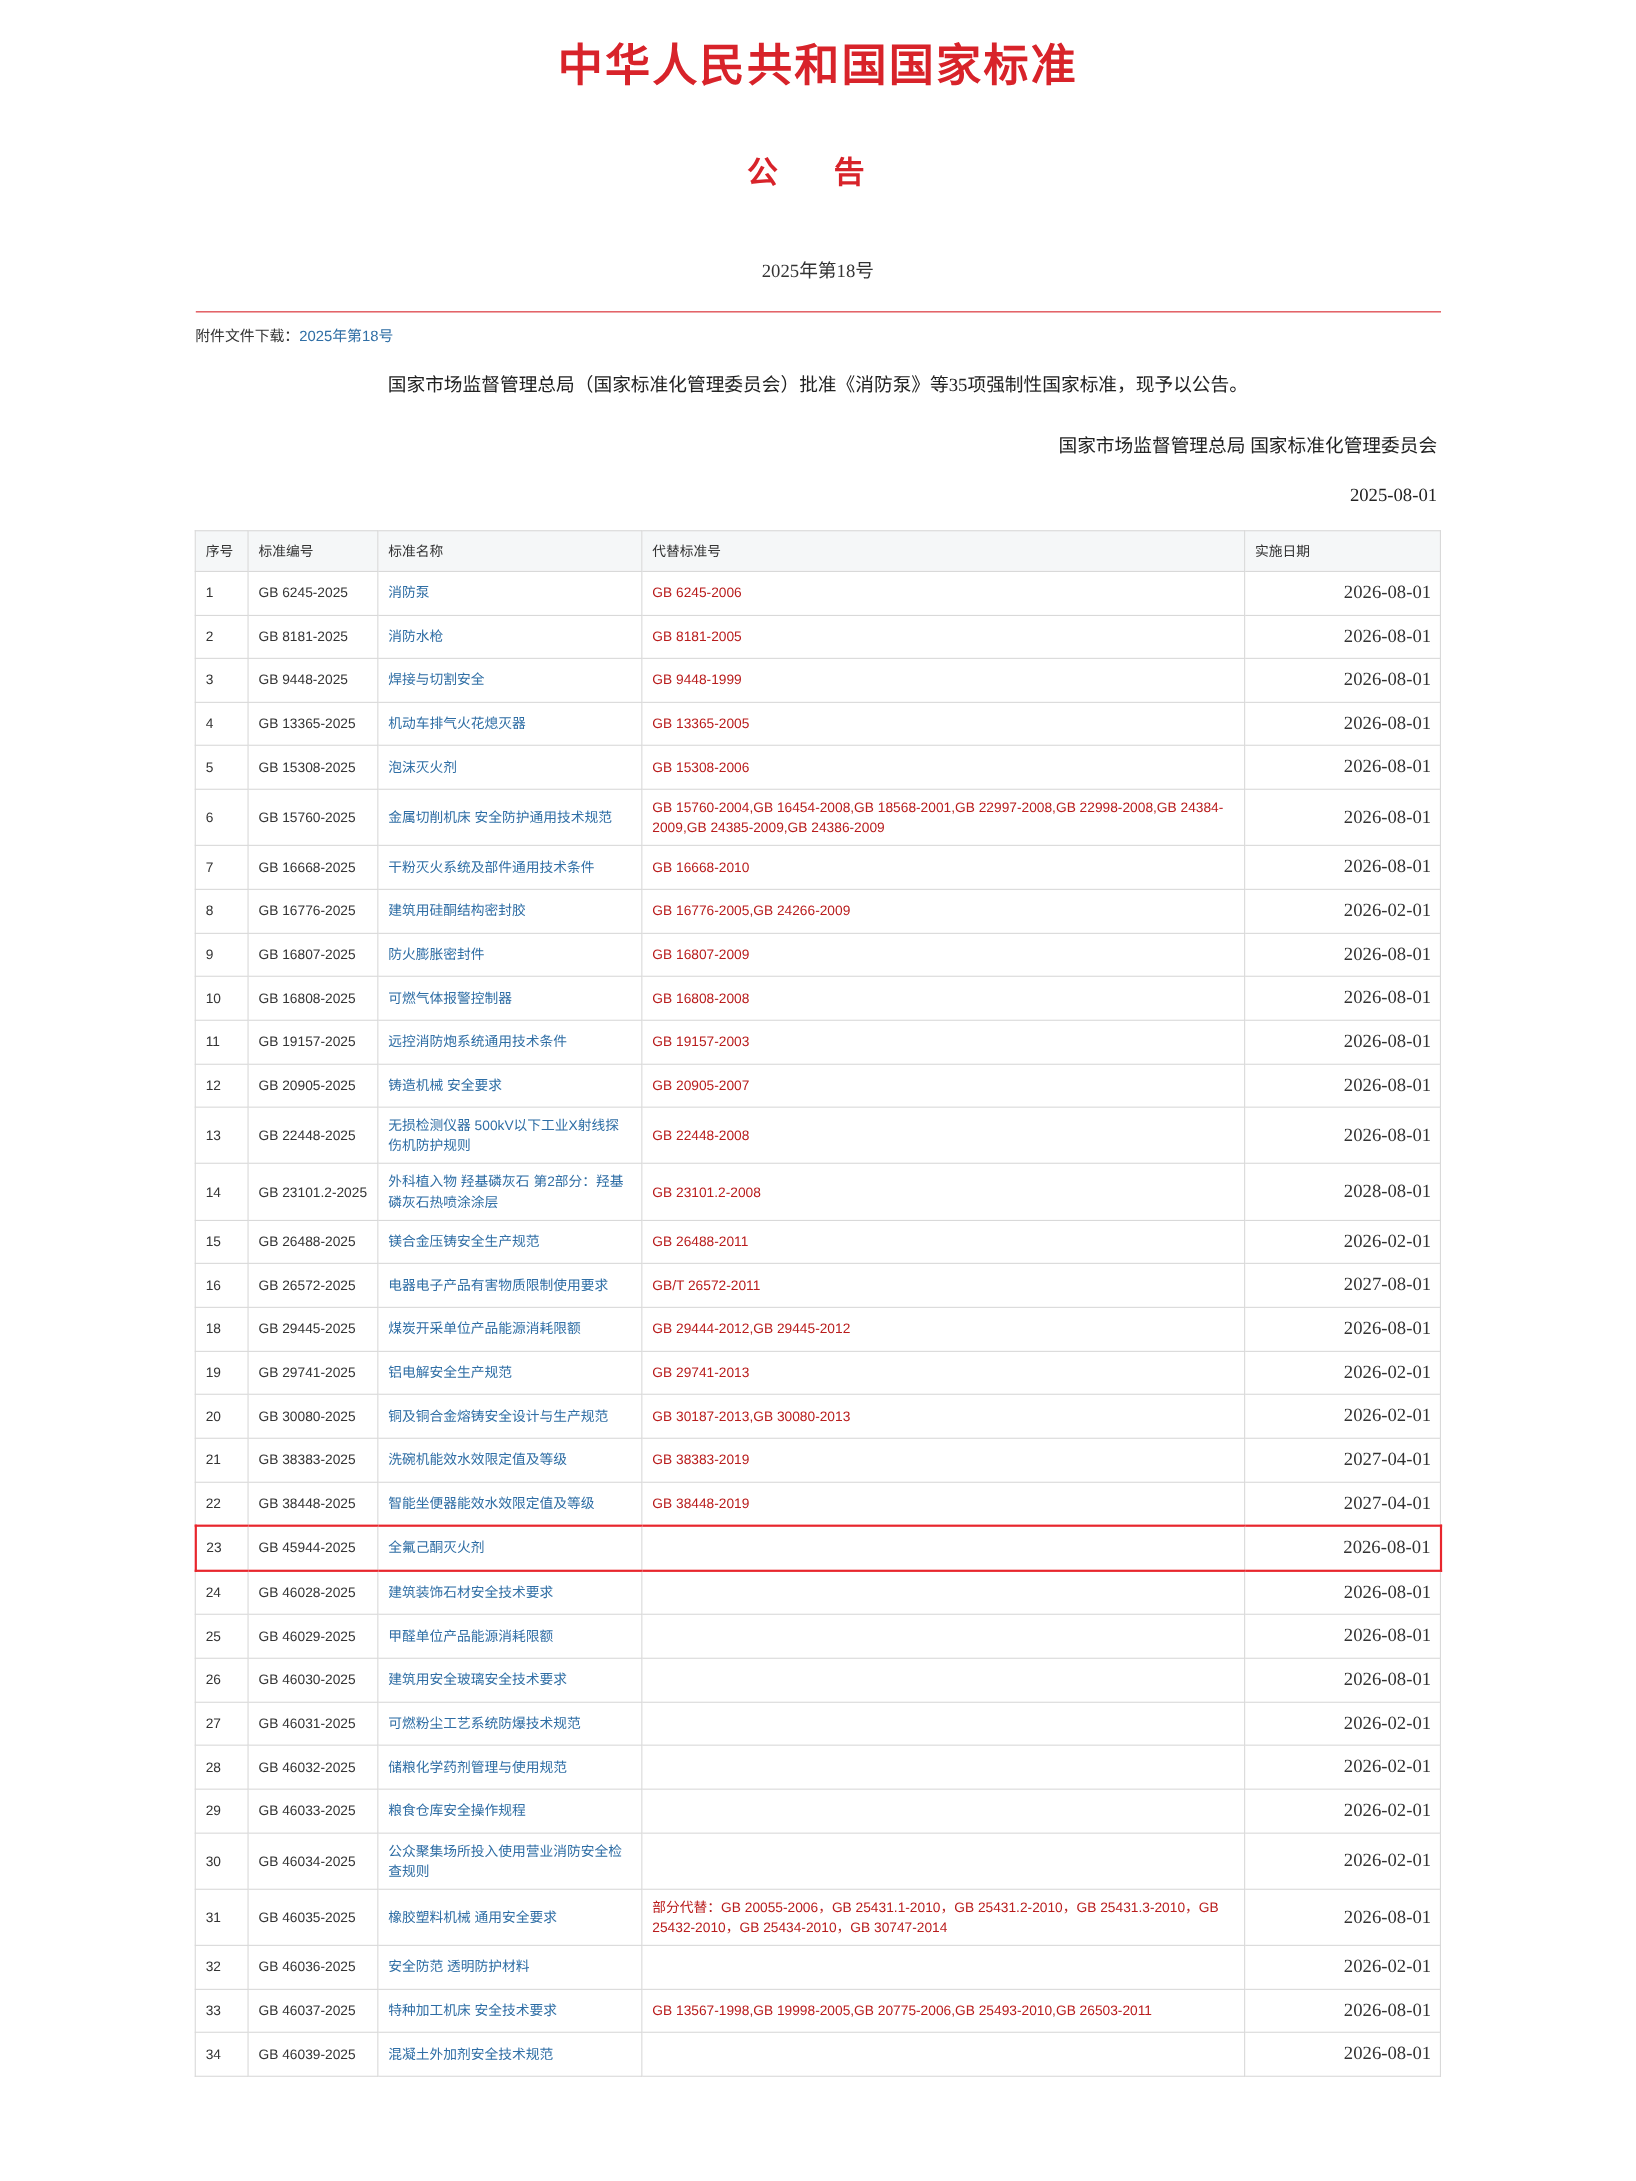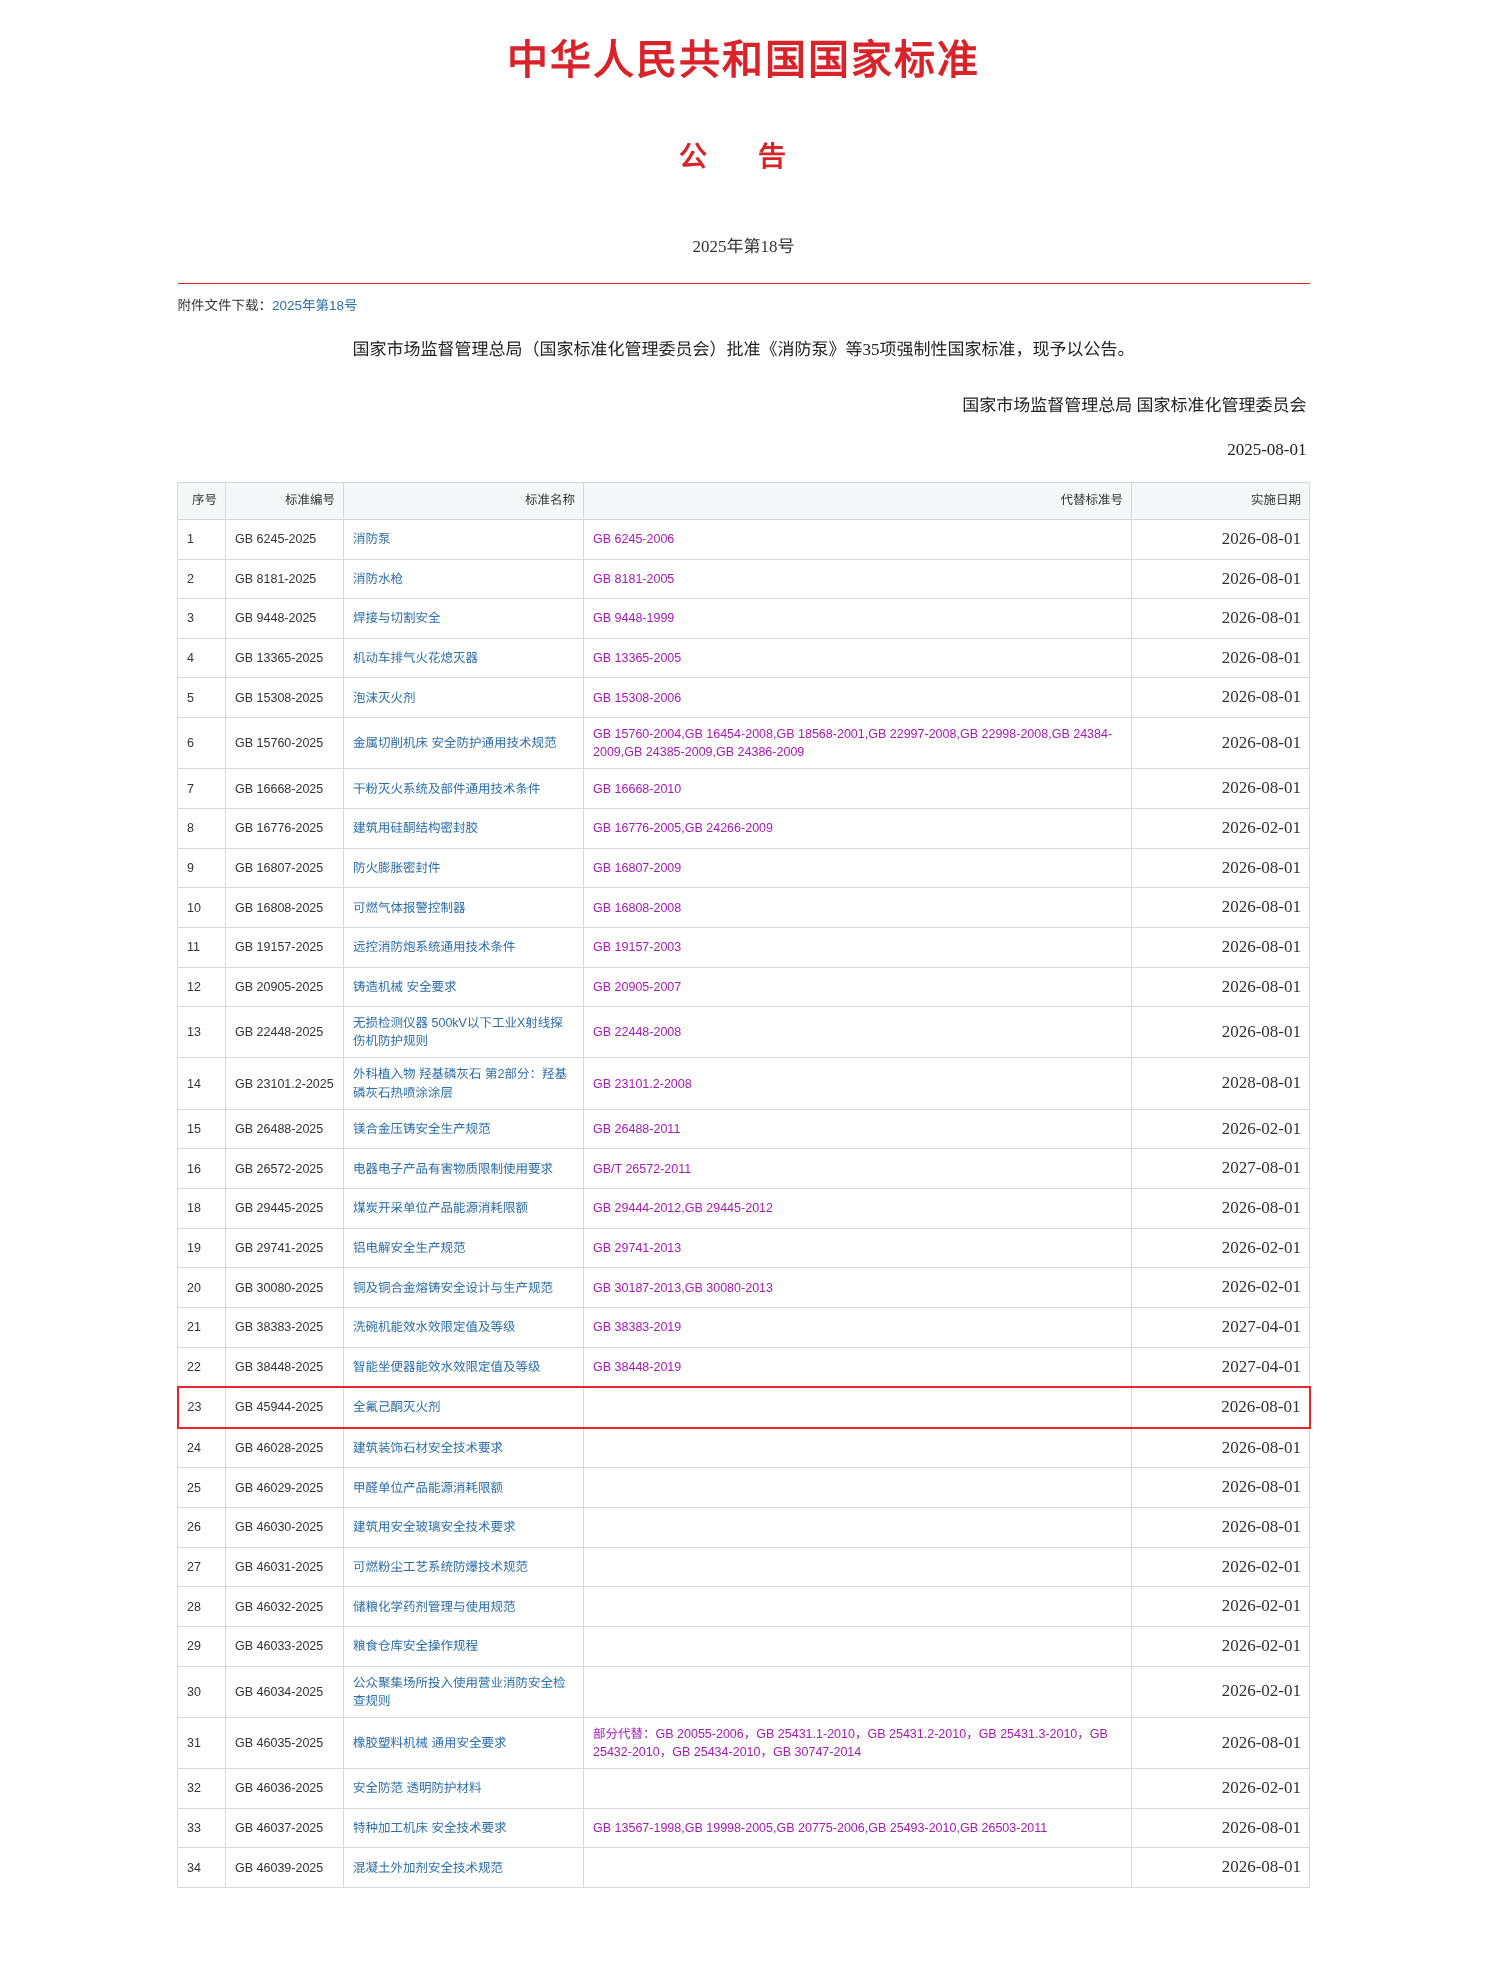--- a/index.html
+++ b/index.html
@@ -111,33 +111,32 @@
   table.std-table td {
     border: 1px solid #d9d9d9;
     padding: 7px 8px 7px 9px;
     vertical-align: middle;
     line-height: 1.45;
   }
   table.std-table thead th {
     background: #f5f7f8;
     font-weight: normal;
     color: #333;
-    text-align: right;
+    text-align: left;
     height: 22px;
-    font-family: Liberation Mono, monospace;
   }
   col.c-seq { width: 48px; }
   col.c-code { width: 118px; }
   col.c-name { width: 240px; }
   col.c-replace { width: 548px; }
   col.c-date { width: 178px; }
   td.seq { color: #333; }
   td.code { color: #333; }
   td.name { color: #2f6ea5; }
-  td.replace { color: #a21caf; }
+  td.replace { color: #b91c1c; }
   td.date { color: #333; }
   tr.highlight td {
     border-top: 2px solid #e8262d;
     border-bottom: 2px solid #e8262d;
     background: #ffffff;
   }
   tr.highlight td:first-child { border-left: 2px solid #e8262d; }
   tr.highlight td:last-child { border-right: 2px solid #e8262d; }
 </style>
 </head>

